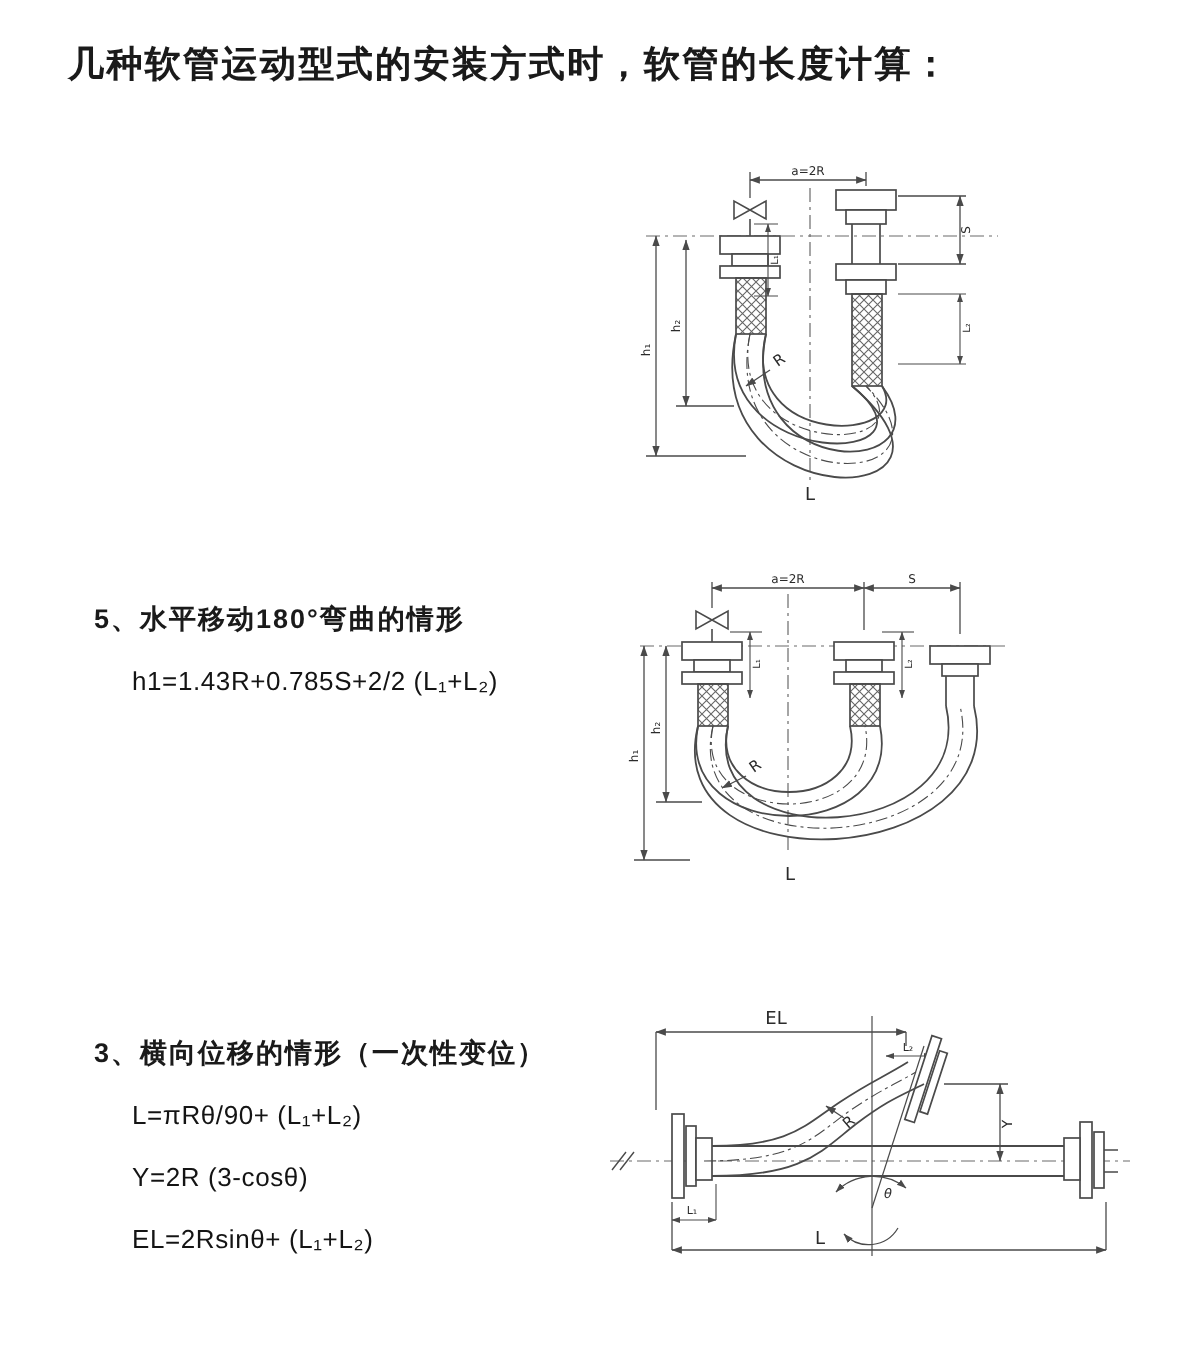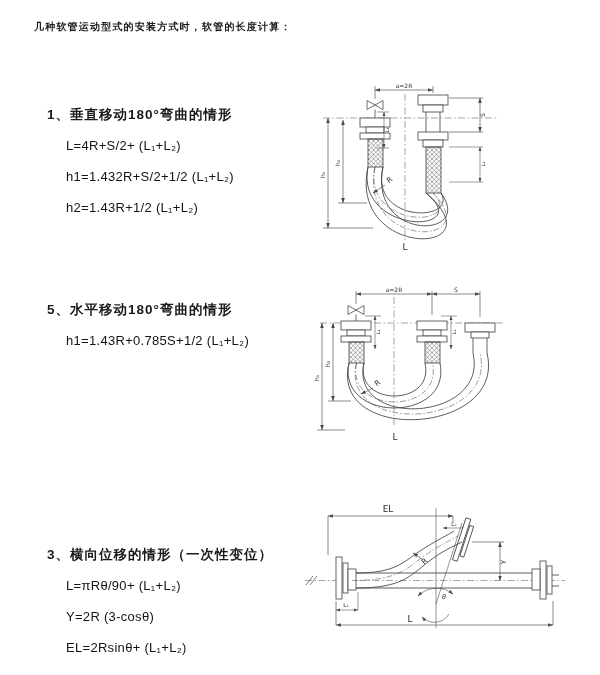--- a/index.html
+++ b/index.html
@@ -1,21 +1,21 @@
 <!DOCTYPE html>
 <html><head>
 <meta charset="utf-8">
 <style>
   html,body{margin:0;padding:0;background:#e8e8e8;}
   #page{
     position:relative;width:600px;height:675px;background:#ffffff;
     font-family:"Liberation Sans","DejaVu Sans",sans-serif;color:#1a1a1a;overflow:hidden;
   }
   .page-title{
-    position:absolute;left:34px;top:20px;font-size:10px;font-weight:700;
+    position:absolute;left:34px;top:20px;font-size:18px;font-weight:700;
     letter-spacing:1.2px;white-space:nowrap;
   }
   .section{position:absolute;left:47px;}
   .section-heading{
     font-size:13.5px;font-weight:700;letter-spacing:1px;margin:0 0 13px 0;white-space:nowrap;
   }
   .formula{
     font-size:13px;font-weight:500;letter-spacing:.3px;margin:0 0 13px 19px;
     line-height:18px;white-space:nowrap;color:#141414;
   }
@@ -23,33 +23,27 @@
   svg text{font-family:"DejaVu Sans",sans-serif;fill:#2b2b2b;}
   svg{overflow:visible;}
 </style>
 </head>
 <body>
 
 <div id="page">
 
   <div class="page-title">几种软管运动型式的安装方式时，软管的长度计算：</div>
 
-  <div class="section" style="top:106px;">
-    <div class="section-heading">1、垂直移动180°弯曲的情形</div>
-    <div class="formula">L=4R+S/2+ (L₁+L₂)</div>
-    <div class="formula">h1=1.432R+S/2+1/2 (L₁+L₂)</div>
-    <div class="formula">h2=1.43R+1/2 (L₁+L₂)</div>
-  </div>
 
   <div class="section" style="top:301px;">
     <div class="section-heading">5、水平移动180°弯曲的情形</div>
-    <div class="formula">h1=1.43R+0.785S+1/2 (L₁+L₂)</div>
+    <div class="formula">h1=1.43R+0.785S+2/2 (L₁+L₂)</div>
   </div>
 
-  <div class="section" style="top:518px;margin-top:28px;">
+  <div class="section" style="top:518px;">
     <div class="section-heading">3、横向位移的情形（一次性变位）</div>
     <div class="formula">L=πRθ/90+ (L₁+L₂)</div>
     <div class="formula">Y=2R (3-cosθ)</div>
     <div class="formula">EL=2Rsinθ+ (L₁+L₂)</div>
   </div>
 
   <svg class="diagram" style="left:315px;top:78px;" width="195" height="176" viewBox="0 0 195 176">
     <defs>
       <marker id="ar1" viewBox="0 0 10 10" refX="9.5" refY="5" markerWidth="8" markerHeight="8" orient="auto-start-reverse">
         <path d="M0,1.5 L10,5 L0,8.5 z" fill="#4a4a4a"></path>

